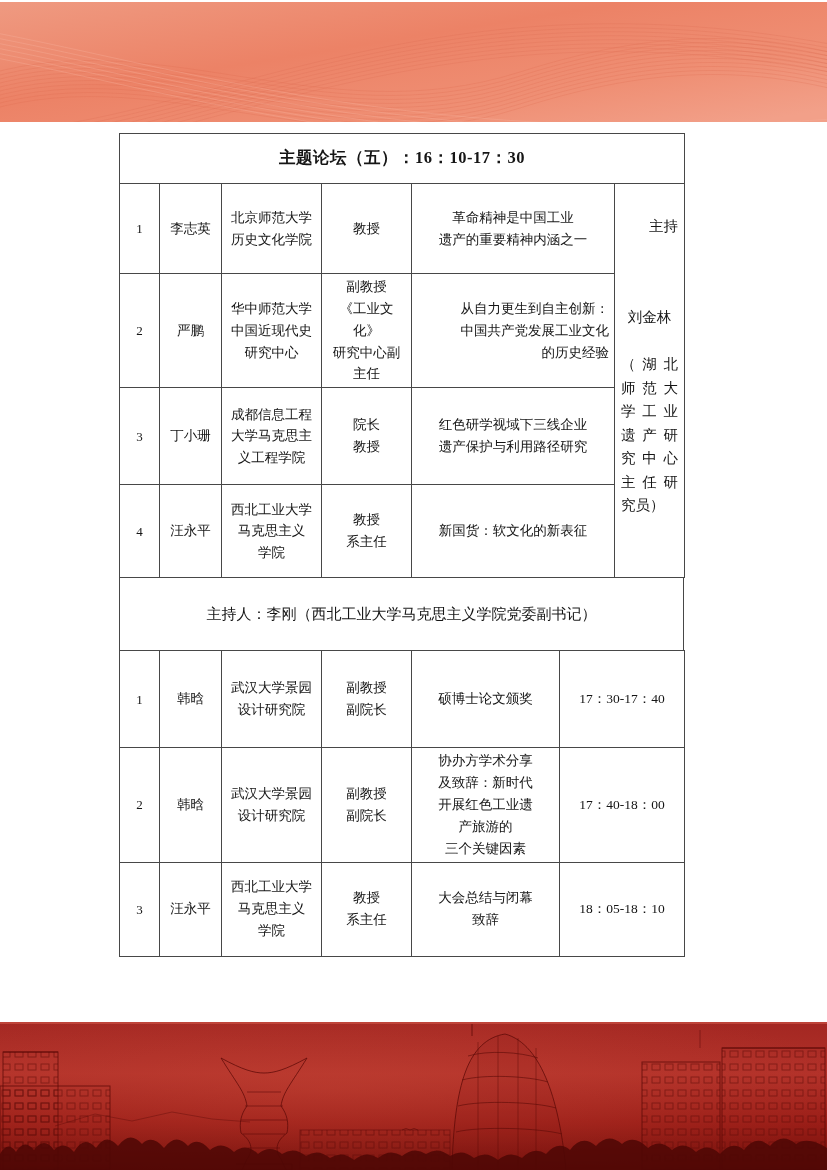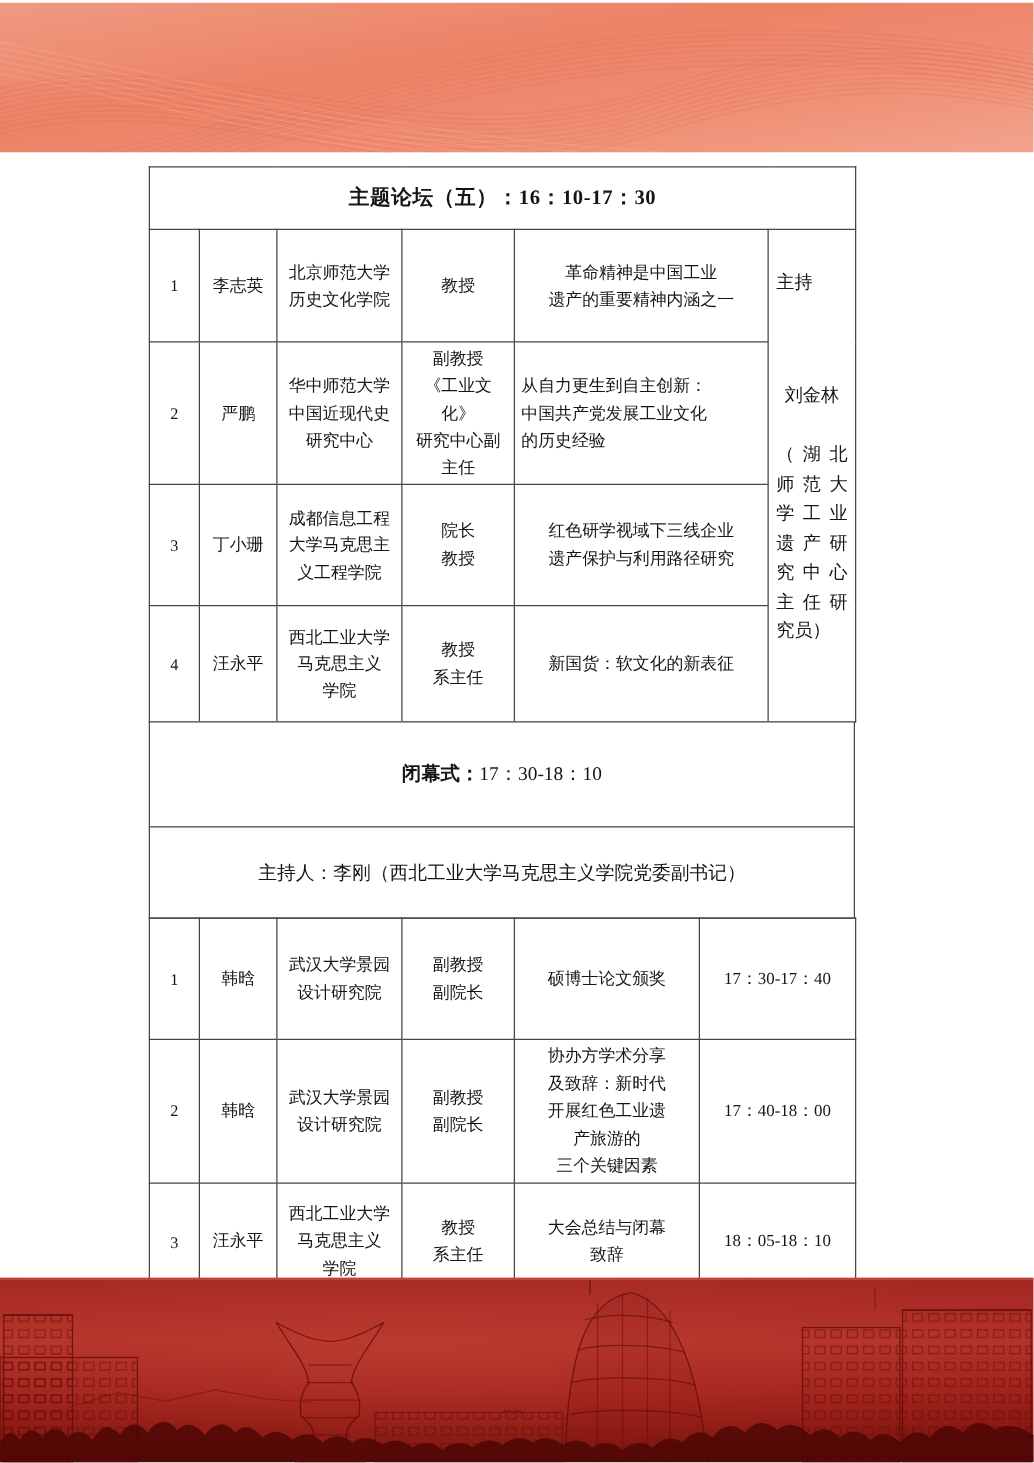--- a/index.html
+++ b/index.html
@@ -15,27 +15,27 @@
   
   .doc{position:absolute;left:119px;top:133px;width:565px;}
   table{border-collapse:collapse;table-layout:fixed;width:565px;}
   td{
     border:1px solid #474747;text-align:center;vertical-align:middle;
     font-size:13.5px;line-height:1.62;white-space:pre-line;
     padding:2px 5px;box-sizing:border-box;overflow:hidden;
   }
   td.no{font-size:13px;}
   td.topic{font-size:13.5px;}
-  td.topic.ta-left{text-align:left;}
+  td.topic.ta-left{text-align:right;}
   tr.title-row td{font-weight:bold;font-size:16.5px;letter-spacing:.5px;}
   tr.h50{height:50px;} tr.h90{height:90px;} tr.h100{height:100px;}
   tr.h97{height:97px;} tr.h93{height:93px;} tr.h109{height:109px;} tr.h94{height:94px;}
   
   td.mod-cell{vertical-align:top;padding:8px 6px 4px 6px;font-size:14.5px;}
-  .mod-label{text-align:left;margin-bottom:44px;}
+  .mod-label{text-align:right;margin-bottom:44px;}
   .mod-name{text-align:center;}
   .mod-affil{text-align:justify;text-justify:inter-ideograph;text-align-last:left;}
   
   .wide-row{
     width:565px;box-sizing:border-box;border:1px solid #474747;margin-top:-1px;
     display:flex;align-items:center;justify-content:center;background:#fff;
   }
   .closing-row{height:85px;font-size:15.5px;}
   .closing-row .lbl{font-weight:bold;}
   .host-row{height:74px;font-size:15px;}
@@ -151,24 +151,20 @@
       <td>西北工业大学
 马克思主义
 学院</td>
       <td>教授
 系主任</td>
       <td class="topic">新国货：软文化的新表征</td>
     </tr>
   </tbody>
     </table>
 
-  <div class="wide-row closing-row">
-    <span class="lbl">闭幕式：</span>
-    <span>17：30-18：10</span>
-  </div>
 
   <div class="wide-row host-row">
     <span>主持人：李刚（西北工业大学马克思主义学院党委副书记）</span>
   </div>
 
   <table class="t2">
     <colgroup>
       <col style="width:40px">
         <col style="width:62px">
         <col style="width:100px">

